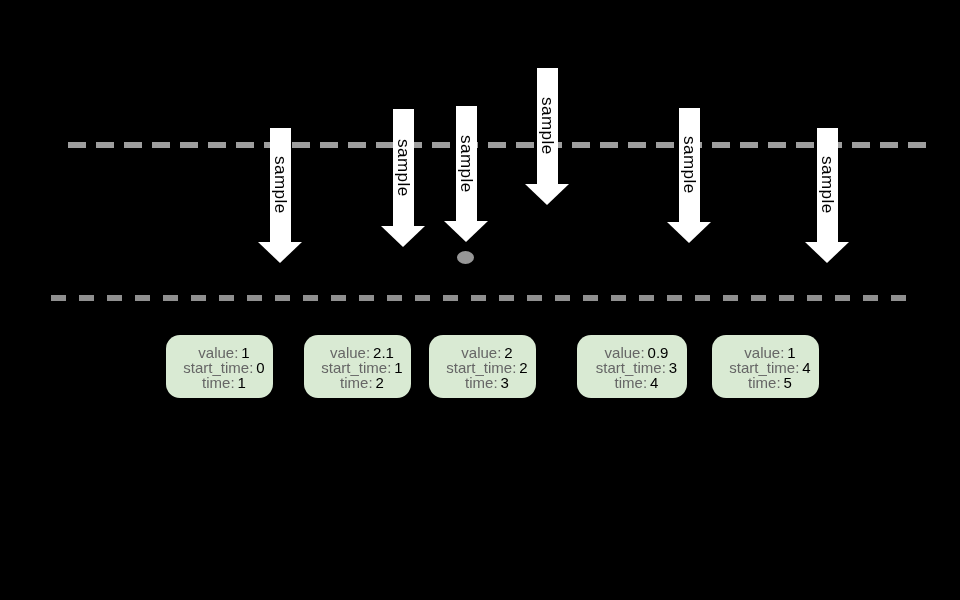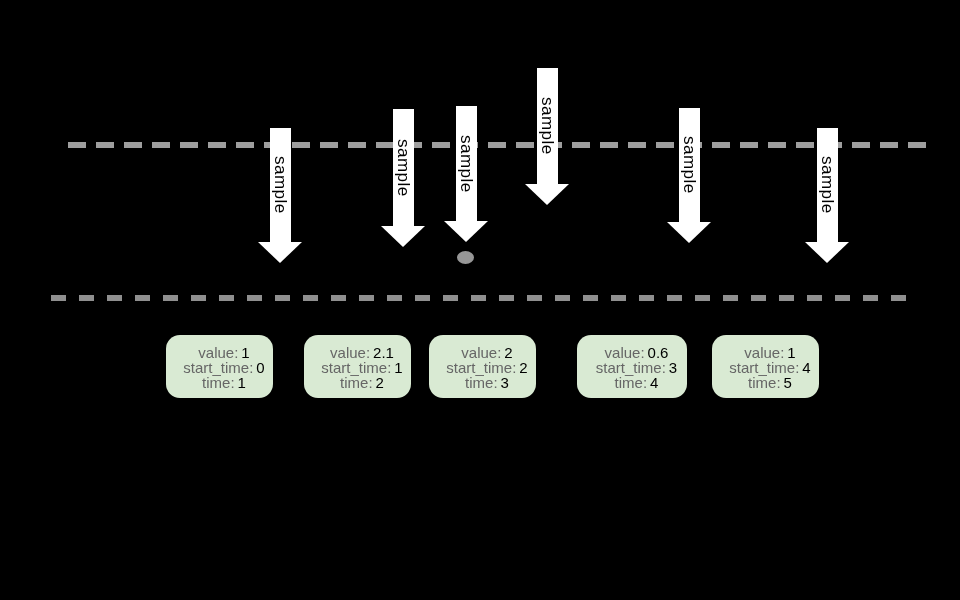--- a/index.html
+++ b/index.html
@@ -125,21 +125,21 @@
     <div class="row"><span class="k">time:</span><span class="v">2</span></div>
   </div>
 
   <div class="sample-box" style="left:416px;margin-left:13px;">
     <div class="row"><span class="k">value:</span><span class="v">2</span></div>
     <div class="row"><span class="k">start_time:</span><span class="v">2</span></div>
     <div class="row"><span class="k">time:</span><span class="v">3</span></div>
   </div>
 
   <div class="sample-box" style="left:577px;width:110px;">
-    <div class="row"><span class="k">value:</span><span class="v">0.6</span></div>
+    <div class="row"><span class="k">value:</span><span class="v">0.9</span></div>
     <div class="row"><span class="k">start_time:</span><span class="v">3</span></div>
     <div class="row"><span class="k">time:</span><span class="v">4</span></div>
   </div>
 
   <div class="sample-box" style="left:712px;">
     <div class="row"><span class="k">value:</span><span class="v">1</span></div>
     <div class="row"><span class="k">start_time:</span><span class="v">4</span></div>
     <div class="row"><span class="k">time:</span><span class="v">5</span></div>
   </div>
 

